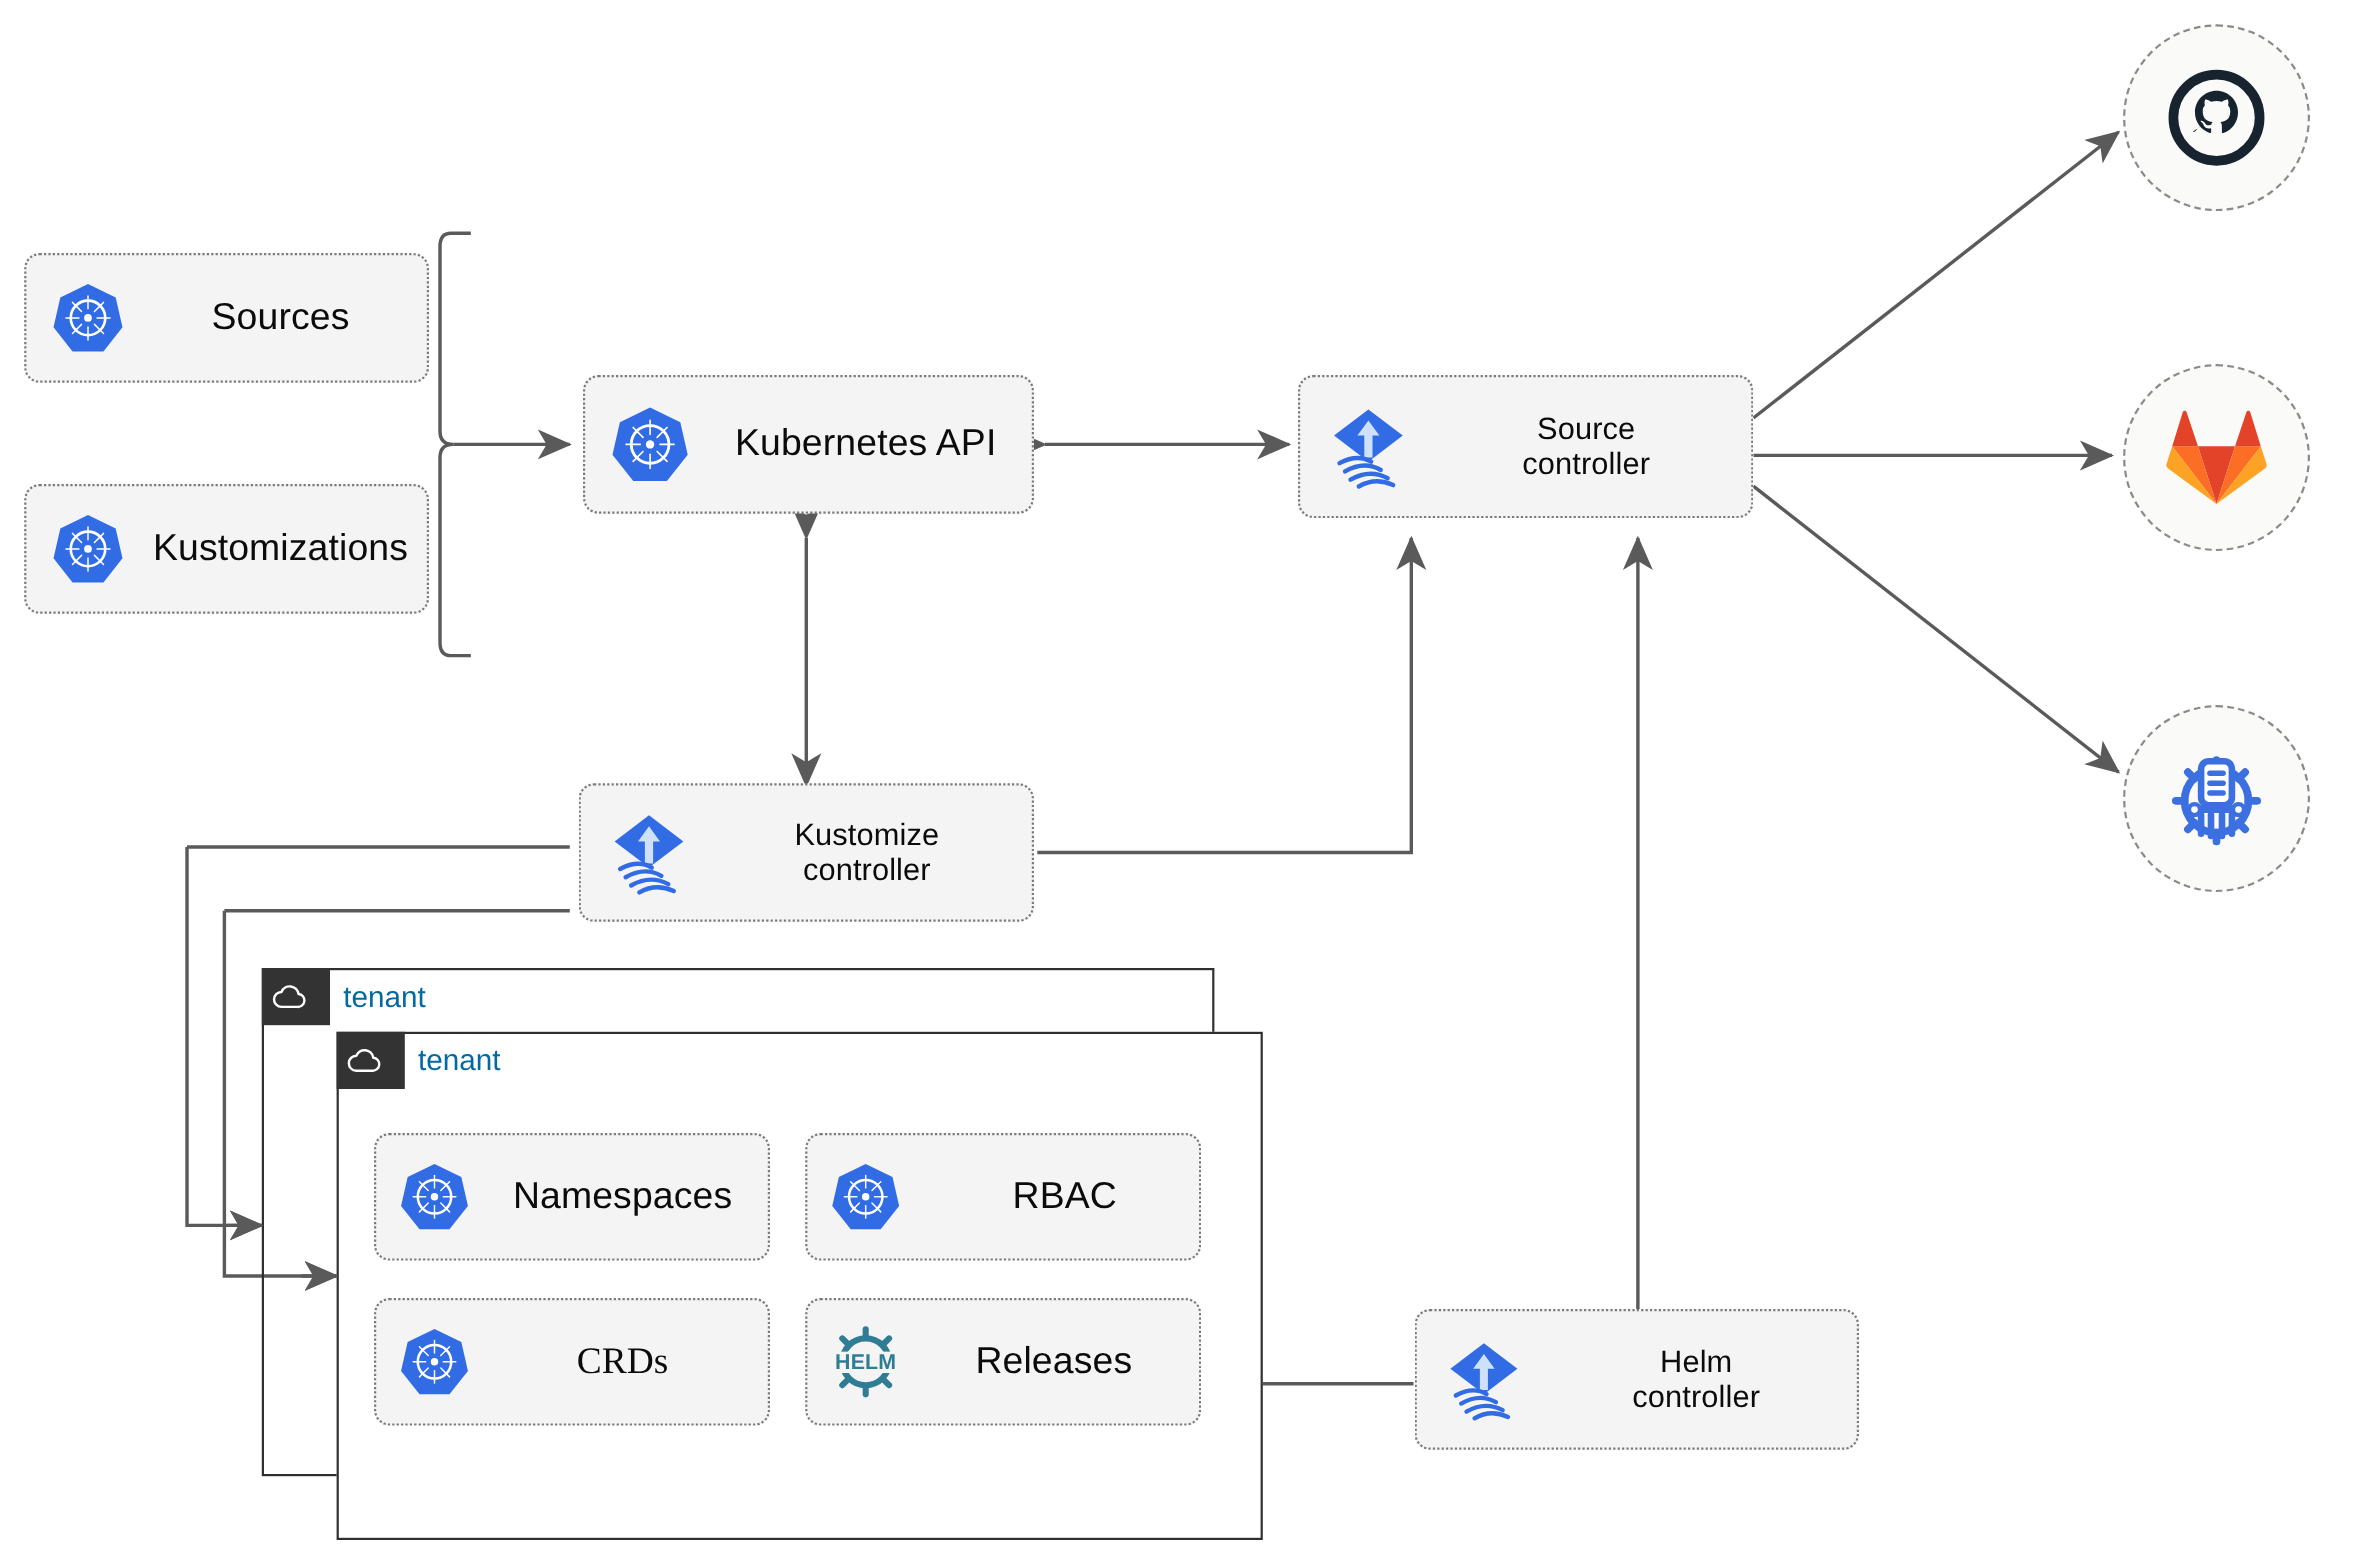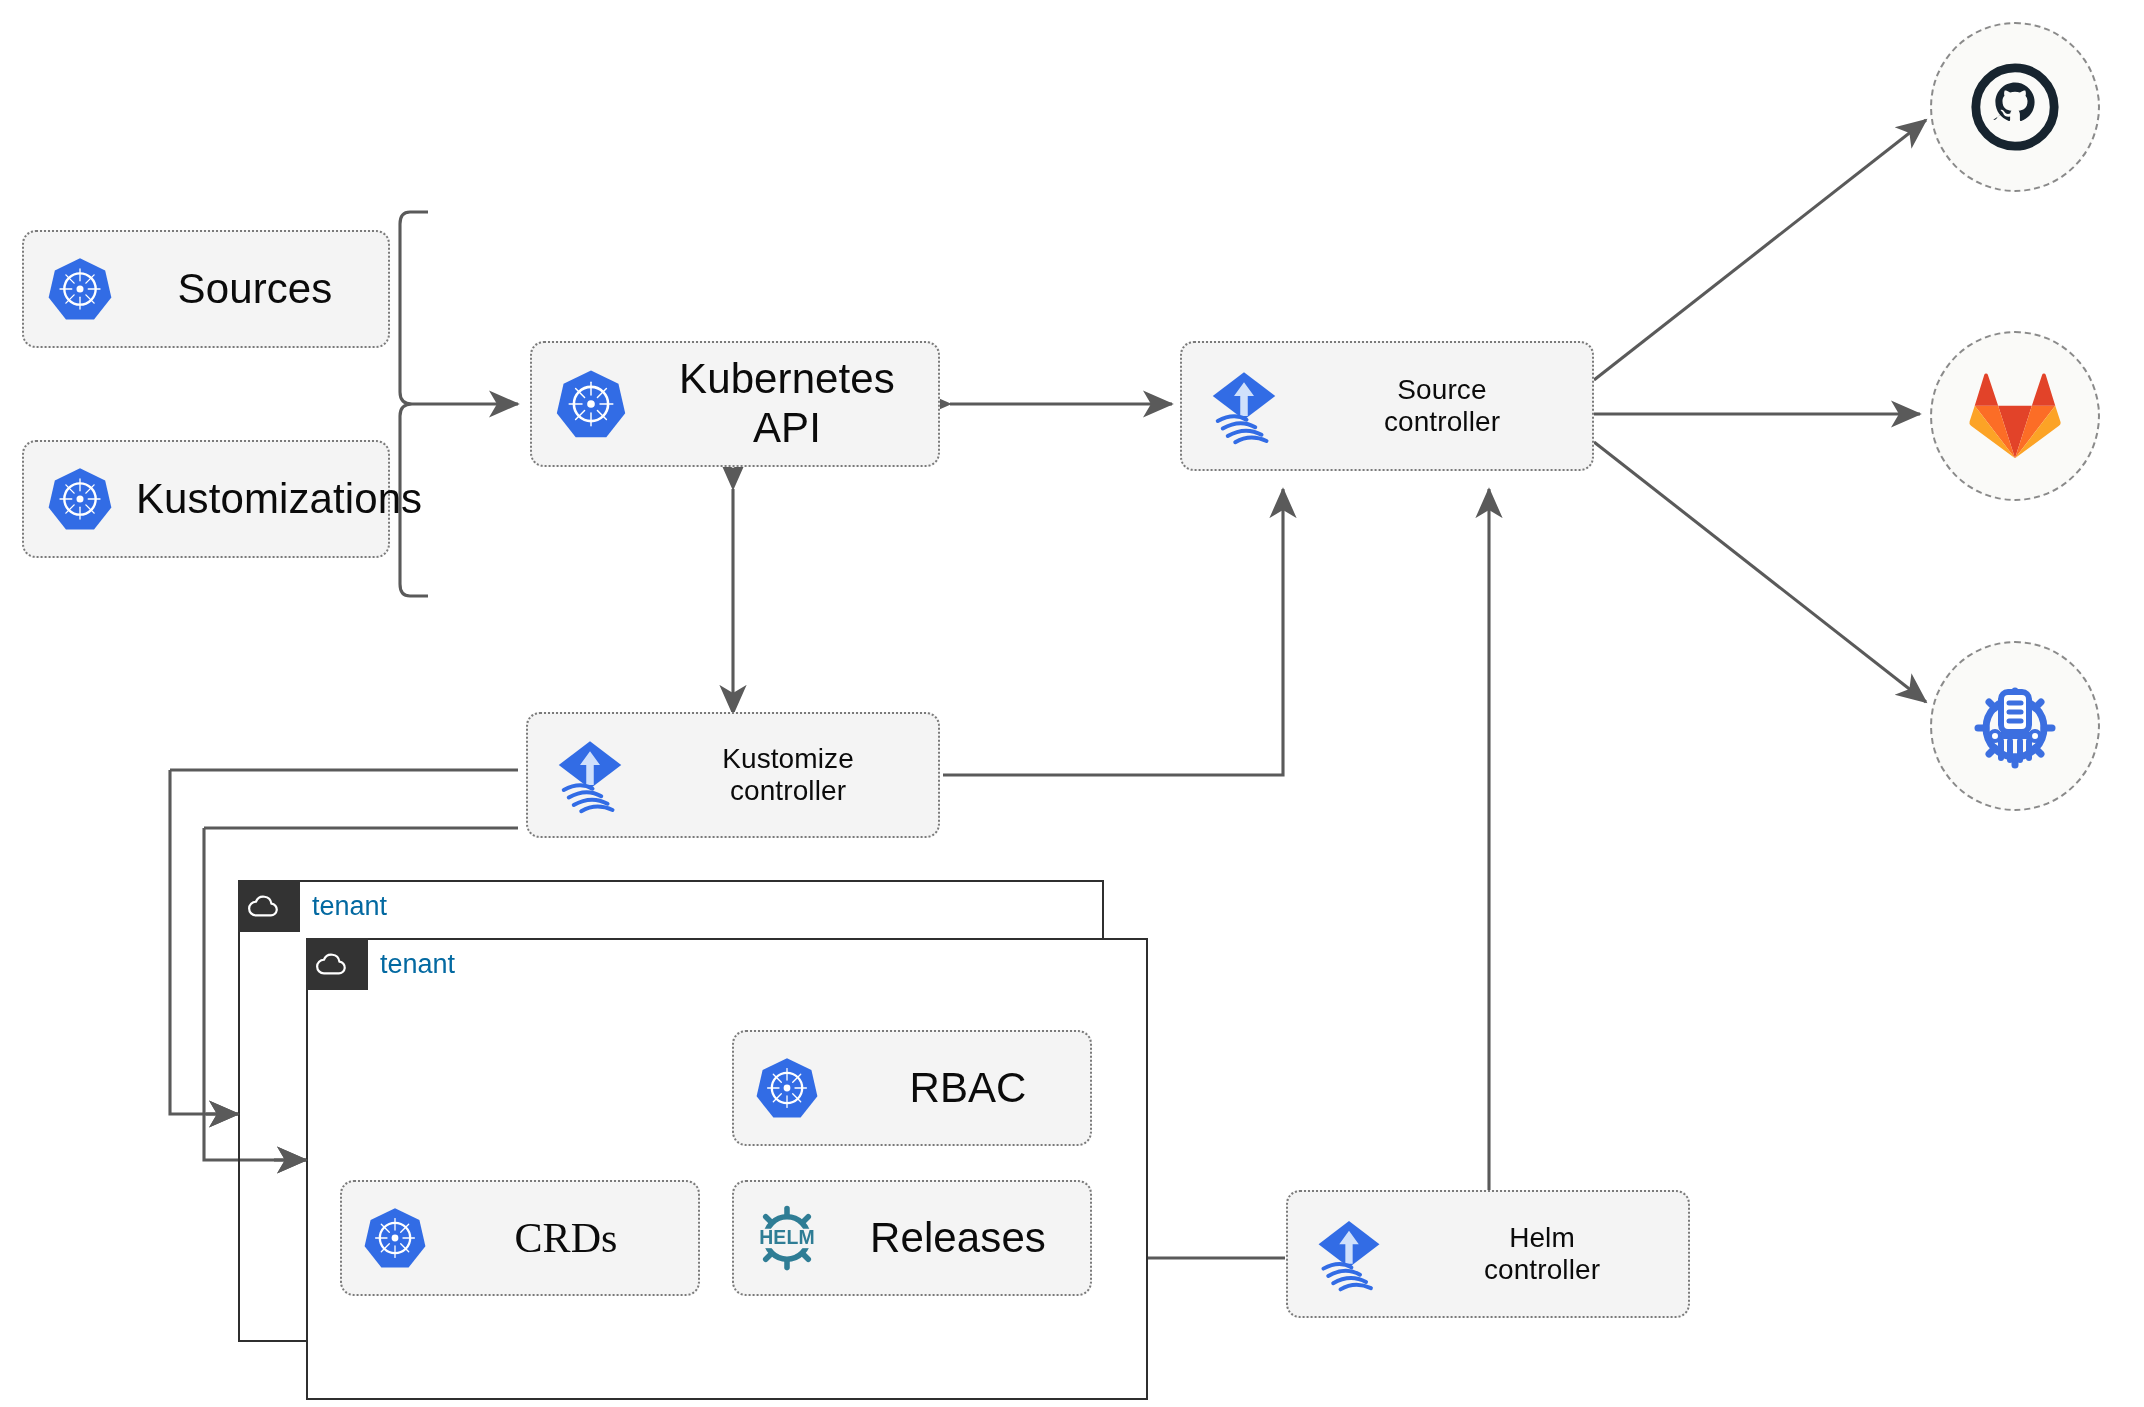--- a/index.html
+++ b/index.html
@@ -12,21 +12,21 @@
     background:#f4f4f4;
     border:2.5px dotted #7a7a7a;
     border-radius:14px;
     display:flex;align-items:center;
     box-sizing:border-box;
     z-index:5;
   }
   .node .ico{flex:0 0 auto;display:flex;align-items:center;justify-content:center;}
   .node .lbl{
     flex:1 1 auto;text-align:center;color:#0b0b0b;
-    font-size:42px;line-height:1.16;letter-spacing:.1px;
+    font-size:34px;line-height:1.16;letter-spacing:.1px;
     padding-right:14px;
   }
   .node.two-line .lbl{font-size:28px;}
 
   
   .circ{
     position:absolute;width:166px;height:166px;border-radius:50%;
     background:#fafaf8;border:2.5px dashed #8a8a8a;
     display:flex;align-items:center;justify-content:center;z-index:5;
   }
@@ -275,20 +275,40 @@
   <div class="tenant" style="left:306px;top:938px;width:842px;height:462px;background:#ffffff;"></div>
   <div class="tenant-tab" style="left:306px;top:938px;width:62px;">
     <span class="cloud">
       <svg width="34" height="24" viewBox="0 0 40 28" aria-hidden="true">
         <path d="M10.5 25 a8 8 0 0 1 0-16 a9.5 9.5 0 0 1 18.2 2.2 a6.6 6.6 0 0 1-1.2 13.8 Z" fill="none" stroke="#ffffff" stroke-width="2.6" stroke-linejoin="round"></path>
       </svg>
     </span>
   </div>
   <div class="tenant-label" style="left:380px;top:938px;">tenant</div>
 
+  <div class="node" style="left:340px;top:1030px;width:360px;height:116px;">
+    <span class="ico" style="width:106px;">
+      <svg width="64" height="64" viewBox="0 0 64 64" aria-hidden="true">
+        <path d="M32 2.2 L56.4 14 L62.4 40.3 L45.6 61.6 L18.4 61.6 L1.6 40.3 L7.6 14 Z" fill="#326CE5"></path>
+        <g fill="#fff" stroke="#fff" stroke-width="1.3" stroke-linecap="round">
+          <circle cx="32" cy="32" r="3.4" stroke="none"></circle>
+          <circle cx="32" cy="32" r="15.2" fill="none" stroke-width="2.3"></circle>
+          <line x1="32" y1="12.6" x2="32" y2="24"></line>
+            <line x1="32" y1="40" x2="32" y2="51.4"></line>
+          <line x1="12.6" y1="32" x2="24" y2="32"></line>
+            <line x1="40" y1="32" x2="51.4" y2="32"></line>
+          <line x1="18.3" y1="18.3" x2="26.3" y2="26.3"></line>
+            <line x1="37.7" y1="37.7" x2="45.7" y2="45.7"></line>
+          <line x1="45.7" y1="18.3" x2="37.7" y2="26.3"></line>
+            <line x1="26.3" y1="37.7" x2="18.3" y2="45.7"></line>
+        </g>
+      </svg>
+    </span>
+    <span class="lbl">Namespaces</span>
+  </div>
 
   <div class="node" style="left:732px;top:1030px;width:360px;height:116px;gap:20px;">
     <span class="ico" style="width:106px;">
       <svg width="64" height="64" viewBox="0 0 64 64" aria-hidden="true">
         <path d="M32 2.2 L56.4 14 L62.4 40.3 L45.6 61.6 L18.4 61.6 L1.6 40.3 L7.6 14 Z" fill="#326CE5"></path>
         <g fill="#fff" stroke="#fff" stroke-width="1.3" stroke-linecap="round">
           <circle cx="32" cy="32" r="3.4" stroke="none"></circle>
           <circle cx="32" cy="32" r="15.2" fill="none" stroke-width="2.3"></circle>
           <line x1="32" y1="12.6" x2="32" y2="24"></line>
             <line x1="32" y1="40" x2="32" y2="51.4"></line>

